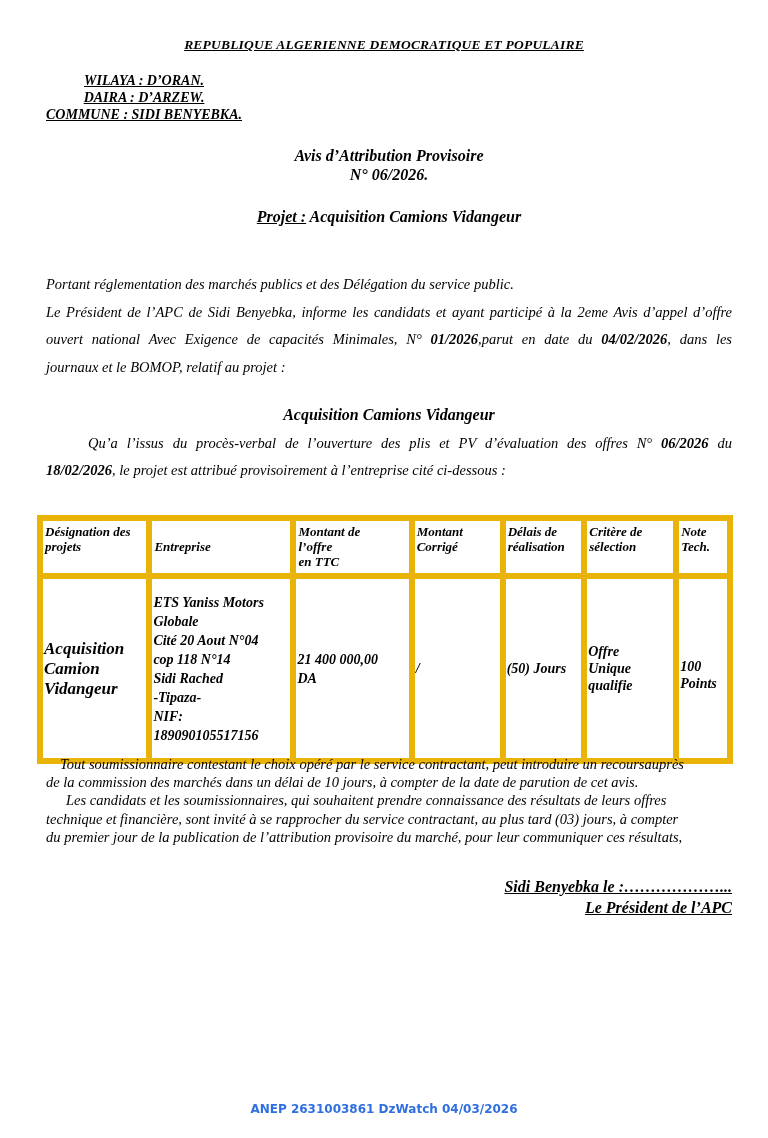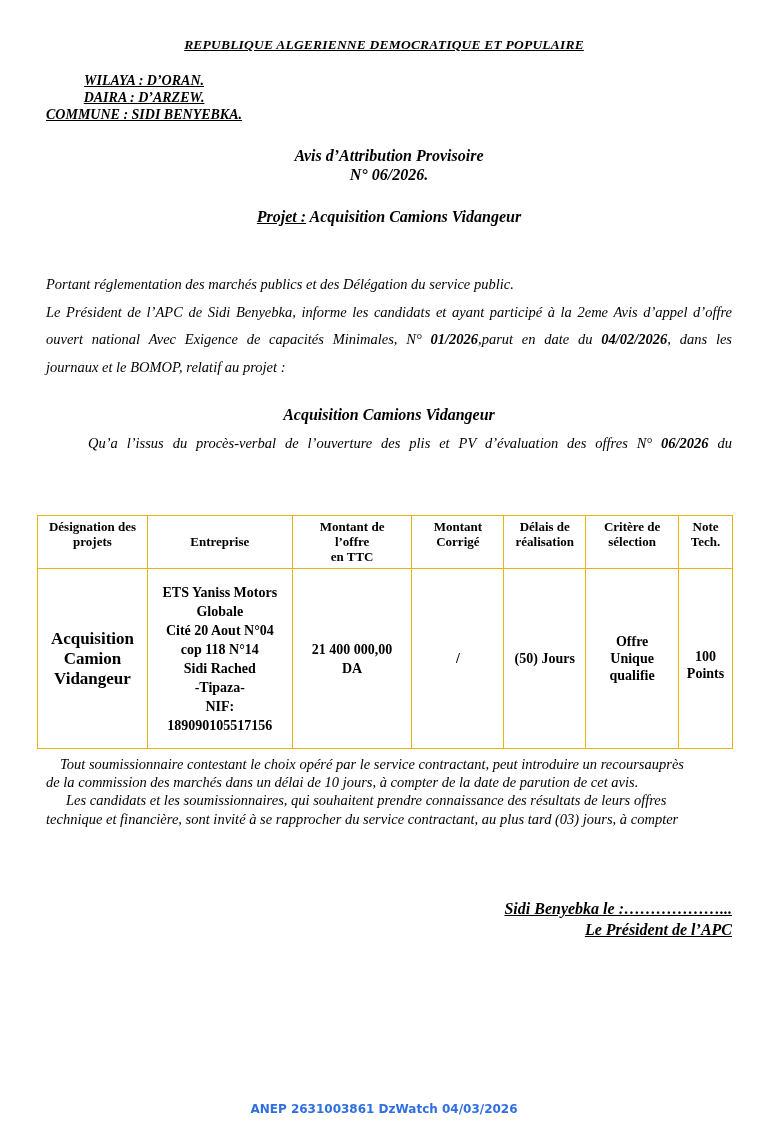--- a/index.html
+++ b/index.html
@@ -19,32 +19,32 @@
   .para { font-size:14.5px; }
   .p1 { left:46px; width:686px; top:271px; line-height:27.5px; }
   .p1 .l1 { text-indent:90px; display:block; }
   .justify { text-align:justify; text-align-last:justify; }
 
   .subtitle { left:0; width:778px; top:406px; font-size:16px; }
   .p2 { left:46px; width:686px; top:430px; line-height:27px; }
 
   table.att { position:absolute; left:37px; top:515px; width:696px; border-collapse:collapse;
               font-family:"Liberation Serif", serif; }
-  table.att th, table.att td { border:1px solid #eab308; text-align:center; vertical-align:middle;
-              font-weight:bold; }
+  table.att th, table.att td { border:6px solid #eab308; text-align:left; vertical-align:middle;
+              font-weight:bold; font-style:italic; }
   table.att th { font-size:13px; line-height:15px; padding:3px 2px 4px 2px; vertical-align:top; height:44px; }
   table.att td { font-size:14px; line-height:19px; height:164px; }
   td.desig { font-size:17px !important; line-height:20px !important; }
   td.top { vertical-align:top; padding-top:14px; }
 
   .p3 { left:46px; width:688px; top:755px; font-size:14.5px; line-height:18.2px; }
   .ind { display:inline-block; width:14px; }
   .ind2 { display:inline-block; width:20px; }
 
-  .sign { right:36px; top:898px; font-size:16px; line-height:21px; text-align:right; }
+  .sign { right:36px; top:876px; font-size:16px; line-height:21px; text-align:right; }
 
   .anep { left:0; width:768px; top:1102px; font-family:"DejaVu Sans", sans-serif;
           font-weight:bold; color:#2f6fe0; font-size:12px; text-align:center; }
 </style>
 </head>
 <body>
 
 <div class="abs republic center bi u">REPUBLIQUE  ALGERIENNE  DEMOCRATIQUE  ET  POPULAIRE</div>
 
 <div class="abs admin bi u">
@@ -67,20 +67,21 @@
   <div>Portant réglementation des marchés publics et des Délégation du service public.</div>
   <div class="justify">Le Président de l’APC de Sidi Benyebka, informe les candidats et ayant participé à la 2eme Avis d’appel d’offre</div>
   <div class="justify"><span>ouvert national Avec Exigence de capacités Minimales, N° </span><b>01/2026</b><span>,parut en date du </span><b>04/02/2026</b><span>, dans les</span></div>
   <div>journaux et le BOMOP, relatif au projet :</div>
 </div>
 
 <div class="abs subtitle center bi">Acquisition Camions Vidangeur</div>
 
 <div class="abs para p2 it">
   <div class="justify" style="text-indent:42px;"><span>Qu’a l’issus du procès-verbal de l’ouverture des plis et PV d’évaluation des offres N° </span><b>06/2026</b><span> du</span></div>
+  <div><b>18/02/2026</b><span>, le projet  est  attribué provisoirement à l’entreprise  cité ci-dessous :</span></div>
 </div>
 
 <table class="att">
   <colgroup>
     <col style="width:110px">
       <col style="width:145px">
       <col style="width:120px">
     <col style="width:92px">
       <col style="width:82px">
       <col style="width:93px">
@@ -131,20 +132,21 @@
       </td>
     </tr>
   </tbody>
 </table>
 
 <div class="abs p3 it">
   <div><span class="ind"></span><span>Tout soumissionnaire contestant le choix opéré par le service contractant, peut introduire un recoursauprès</span></div>
   <div>de la commission des marchés dans un délai de 10 jours, à compter de la date de parution de cet avis.</div>
   <div><span class="ind2"></span><span>Les candidats et les soumissionnaires, qui souhaitent prendre connaissance des résultats  de leurs offres</span></div>
   <div>technique et financière, sont invité à se rapprocher du service contractant, au plus tard (03) jours, à compter</div>
+  <div>du premier jour de la publication de l’attribution provisoire du marché, pour leur communiquer ces résultats,</div>
 </div>
 
 <div class="abs sign bi u">
   <div>Sidi Benyebka le :………………...</div>
   <div>Le Président de l’APC</div>
 </div>
 
 <div class="abs anep">ANEP 2631003861 DzWatch 04/03/2026</div>
 
 </body></html>

